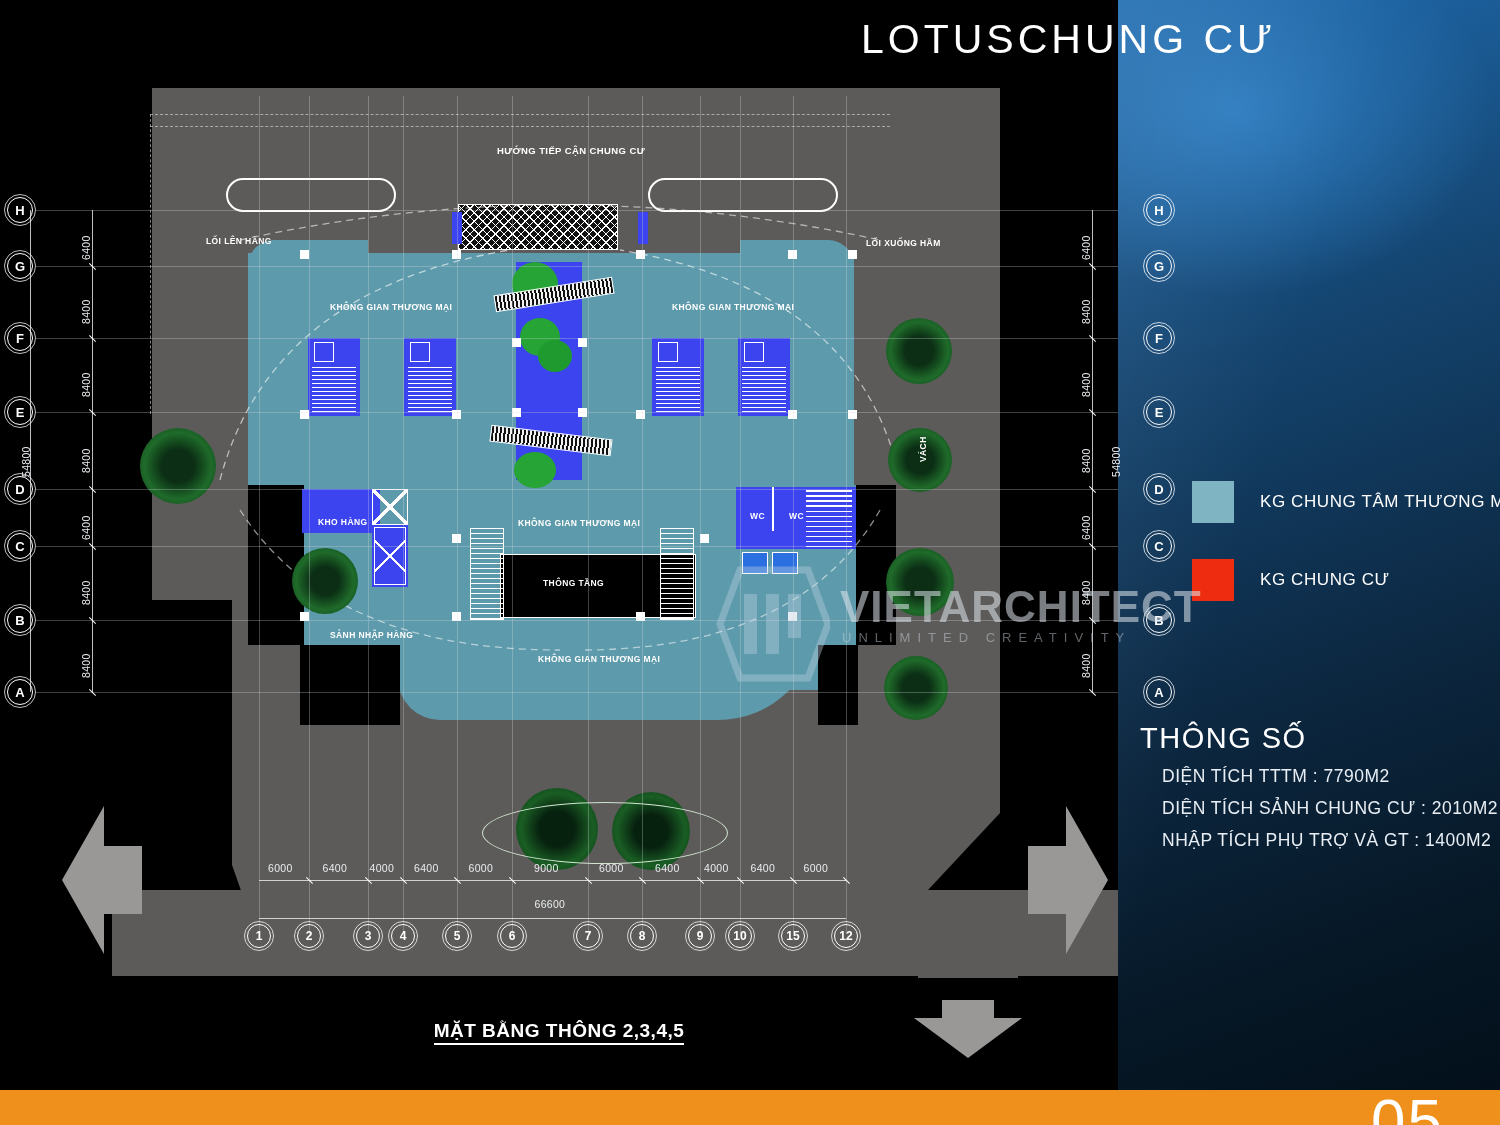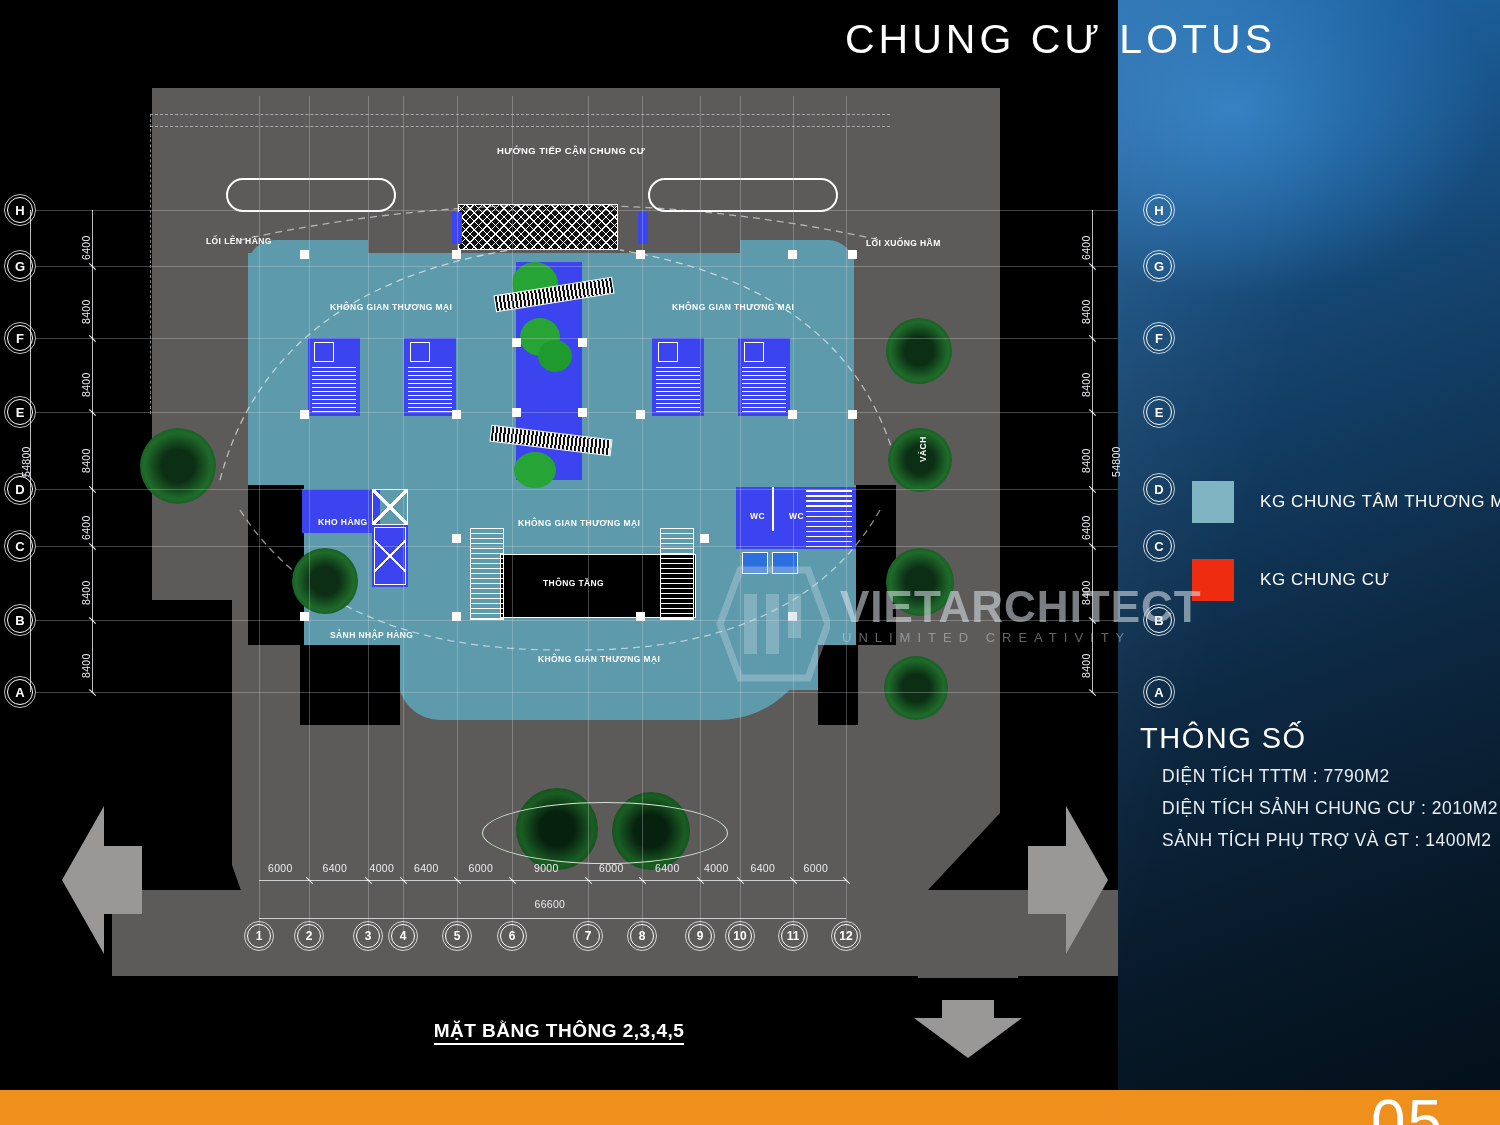--- a/index.html
+++ b/index.html
@@ -283,38 +283,38 @@
     </svg>
     <div id="wm-text">VIETARCHITECT</div>
     <div id="wm-sub">UNLIMITED CREATIVITY</div>
   </div>
 
   <div id="right-panel">
     <div class="sheen"></div>
   </div>
 
   <div id="title-wrap">
+    <div id="title-b">LOTUS</div>
     <div id="title-a">CHUNG CƯ</div>
-    <div id="title-b">LOTUS</div>
   </div>
 
   <div class="legend-row" style="left:1192px; top:481px;">
     <div class="legend-swatch" style="background:#7fb4c2;"></div>
     <div class="legend-label">KG CHUNG TÂM THƯƠNG MẠI</div>
   </div>
   <div class="legend-row" style="left:1192px; top:559px;">
     <div class="legend-swatch" style="background:#ee2d10;"></div>
     <div class="legend-label">KG CHUNG CƯ</div>
   </div>
 
   <div id="specs">
     <div id="specs-title">THÔNG SỐ</div>
     <div class="spec-line">DIỆN TÍCH TTTM : 7790M2</div>
     <div class="spec-line">DIỆN TÍCH SẢNH CHUNG CƯ : 2010M2</div>
-    <div class="spec-line">SẢNH TÍCH PHỤ TRỢ VÀ GT : 1400M2</div>
+    <div class="spec-line">NHẬP TÍCH PHỤ TRỢ VÀ GT : 1400M2</div>
   </div>
 
   <div id="bottom-bar"></div>
   <div id="page-num">05</div>
 
   <div id="dyn">
       <div class="bub" style="left:7px; top:197px;">H</div>
       <div class="bub" style="left:1146px; top:197px;">H</div>
       <div class="bub" style="left:7px; top:253px;">G</div>
       <div class="bub" style="left:1146px; top:253px;">G</div>
@@ -333,21 +333,21 @@
       <div class="bub small" style="left:247px; top:924px;">1</div>
       <div class="bub small" style="left:297px; top:924px;">2</div>
       <div class="bub small" style="left:356px; top:924px;">3</div>
       <div class="bub small" style="left:391px; top:924px;">4</div>
       <div class="bub small" style="left:445px; top:924px;">5</div>
       <div class="bub small" style="left:500px; top:924px;">6</div>
       <div class="bub small" style="left:576px; top:924px;">7</div>
       <div class="bub small" style="left:630px; top:924px;">8</div>
       <div class="bub small" style="left:688px; top:924px;">9</div>
       <div class="bub small" style="left:728px; top:924px;">10</div>
-      <div class="bub small" style="left:781px; top:924px;">11</div>
+      <div class="bub small" style="left:781px; top:924px;">15</div>
       <div class="bub small" style="left:834px; top:924px;">12</div>
       <div class="dim vert" style="left:80px; top:260px;">6400</div>
       <div class="dim vert" style="left:1080px; top:260px;">6400</div>
       <div class="tick" style="left:88px; top:266px;"></div>
       <div class="tick" style="left:1088px; top:266px;"></div>
       <div class="dim vert" style="left:80px; top:324px;">8400</div>
       <div class="dim vert" style="left:1080px; top:324px;">8400</div>
       <div class="tick" style="left:88px; top:338px;"></div>
       <div class="tick" style="left:1088px; top:338px;"></div>
       <div class="dim vert" style="left:80px; top:397px;">8400</div>

